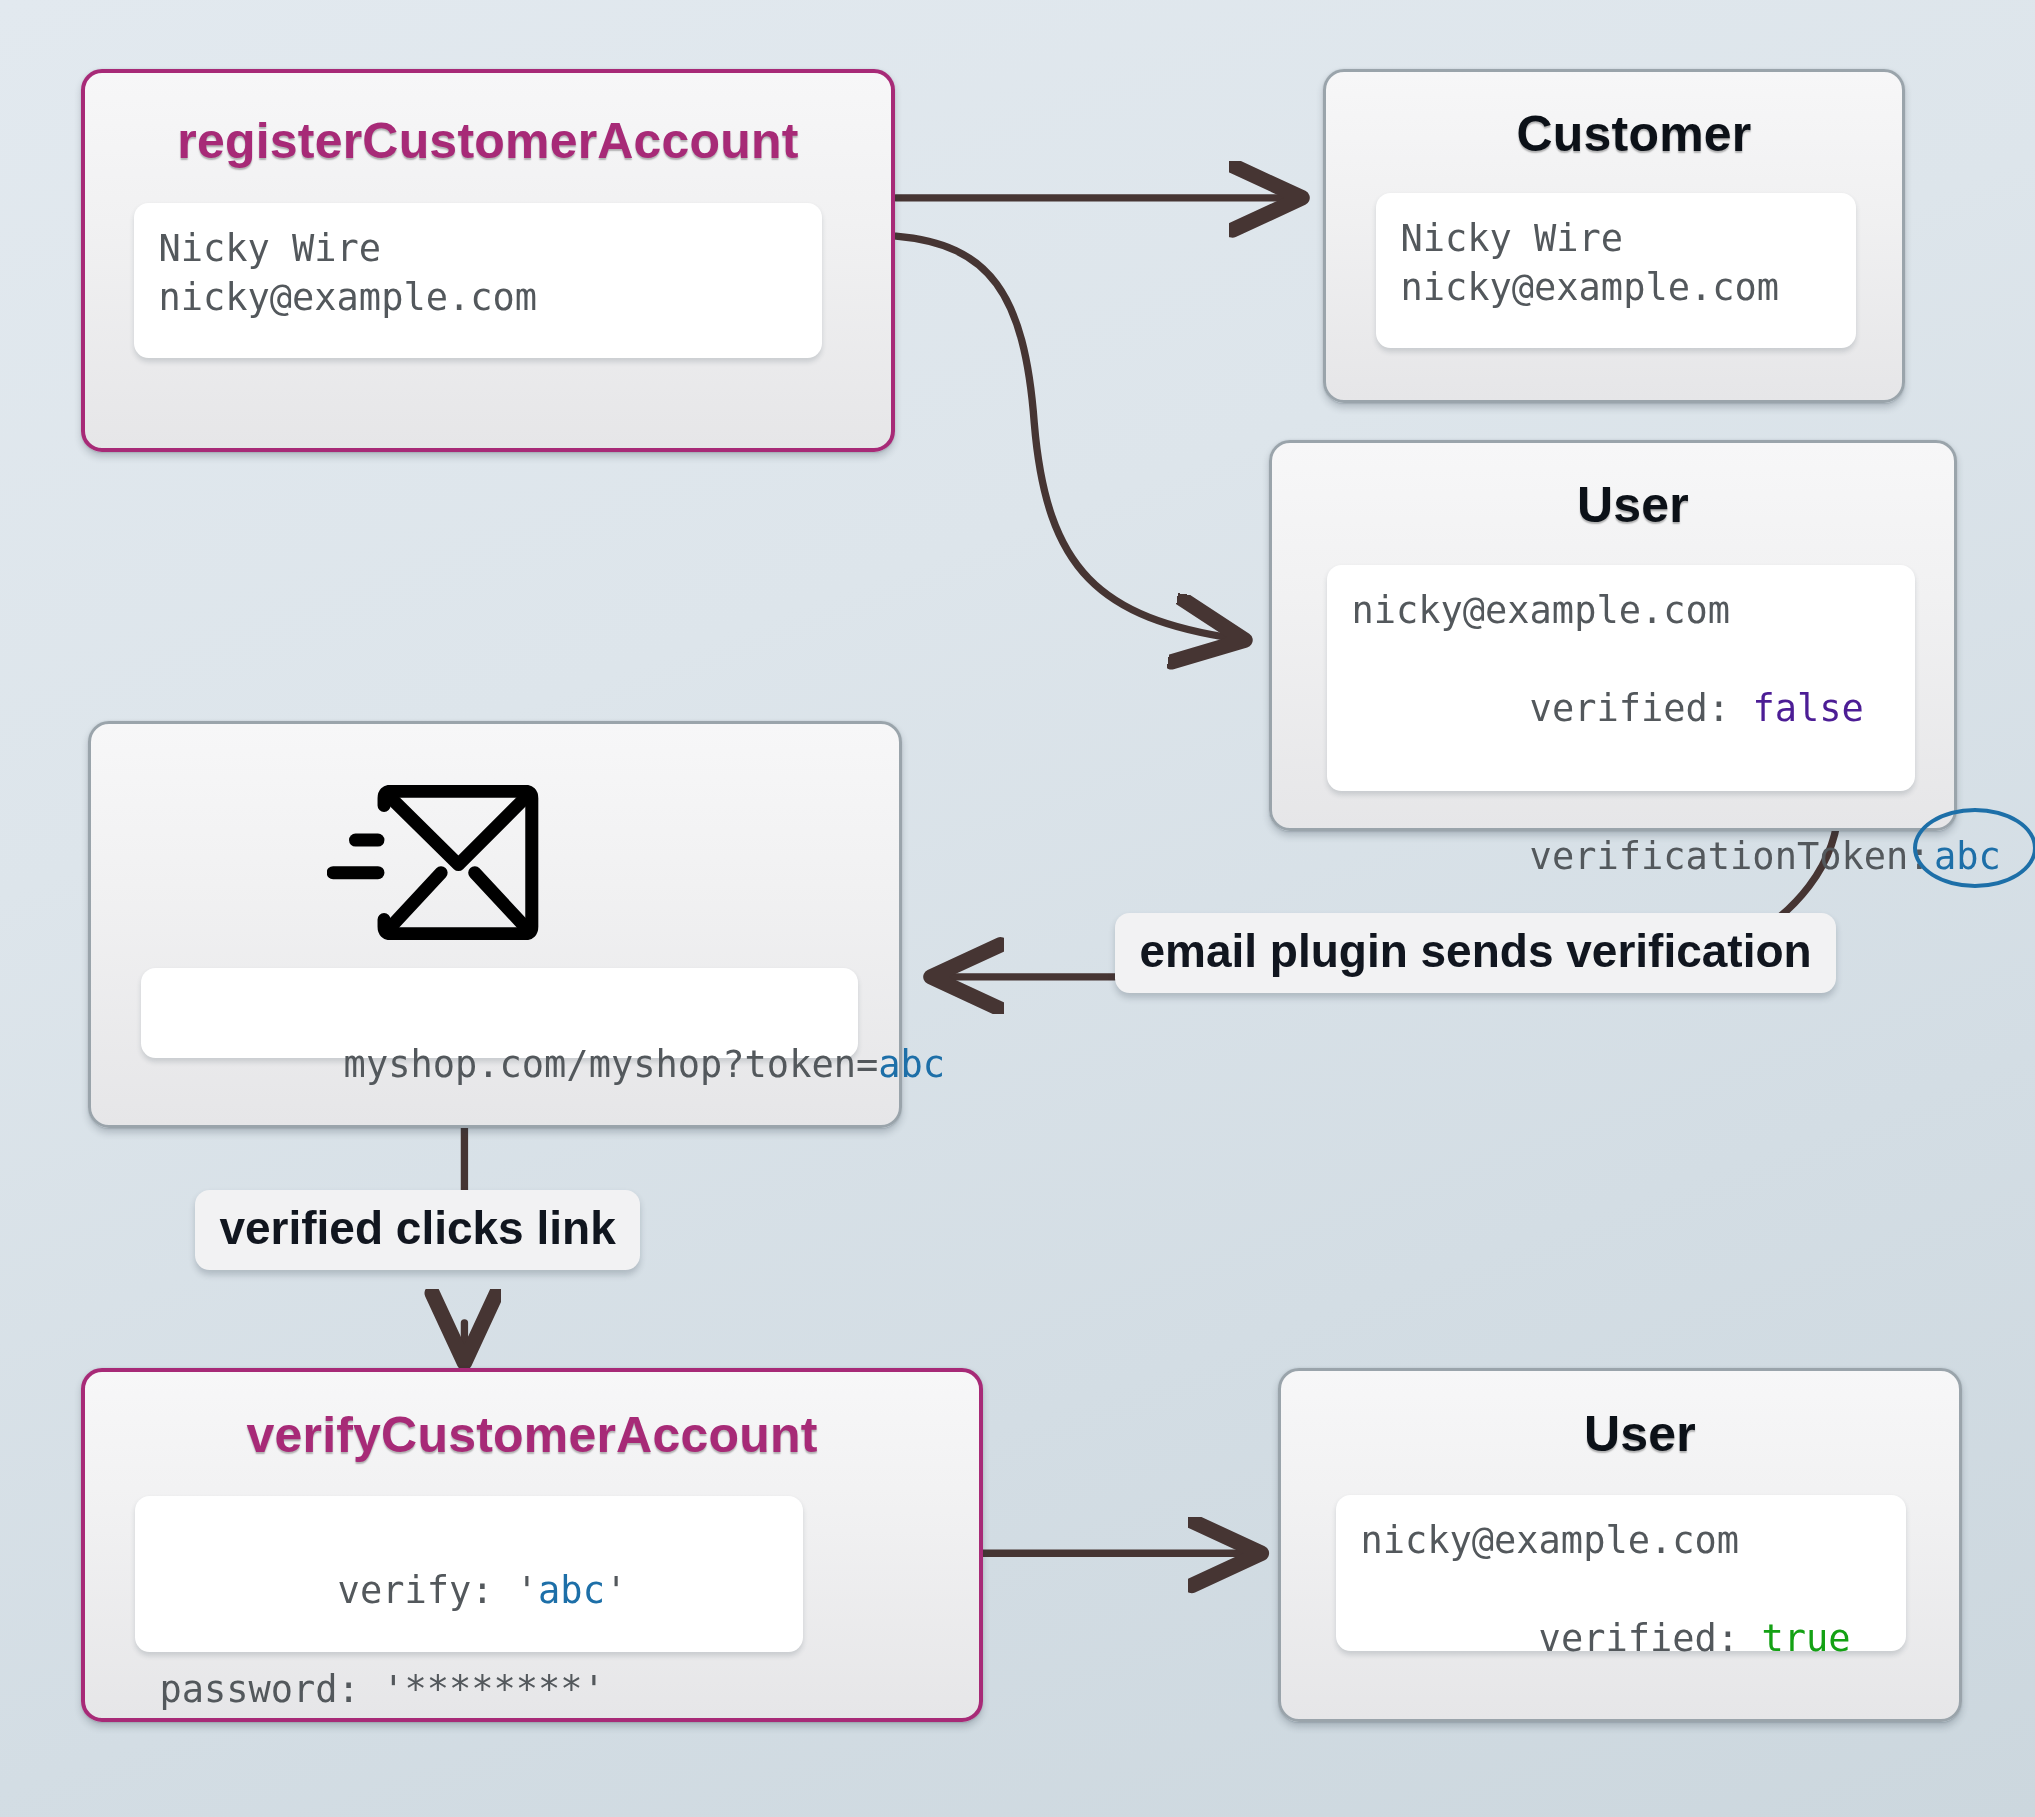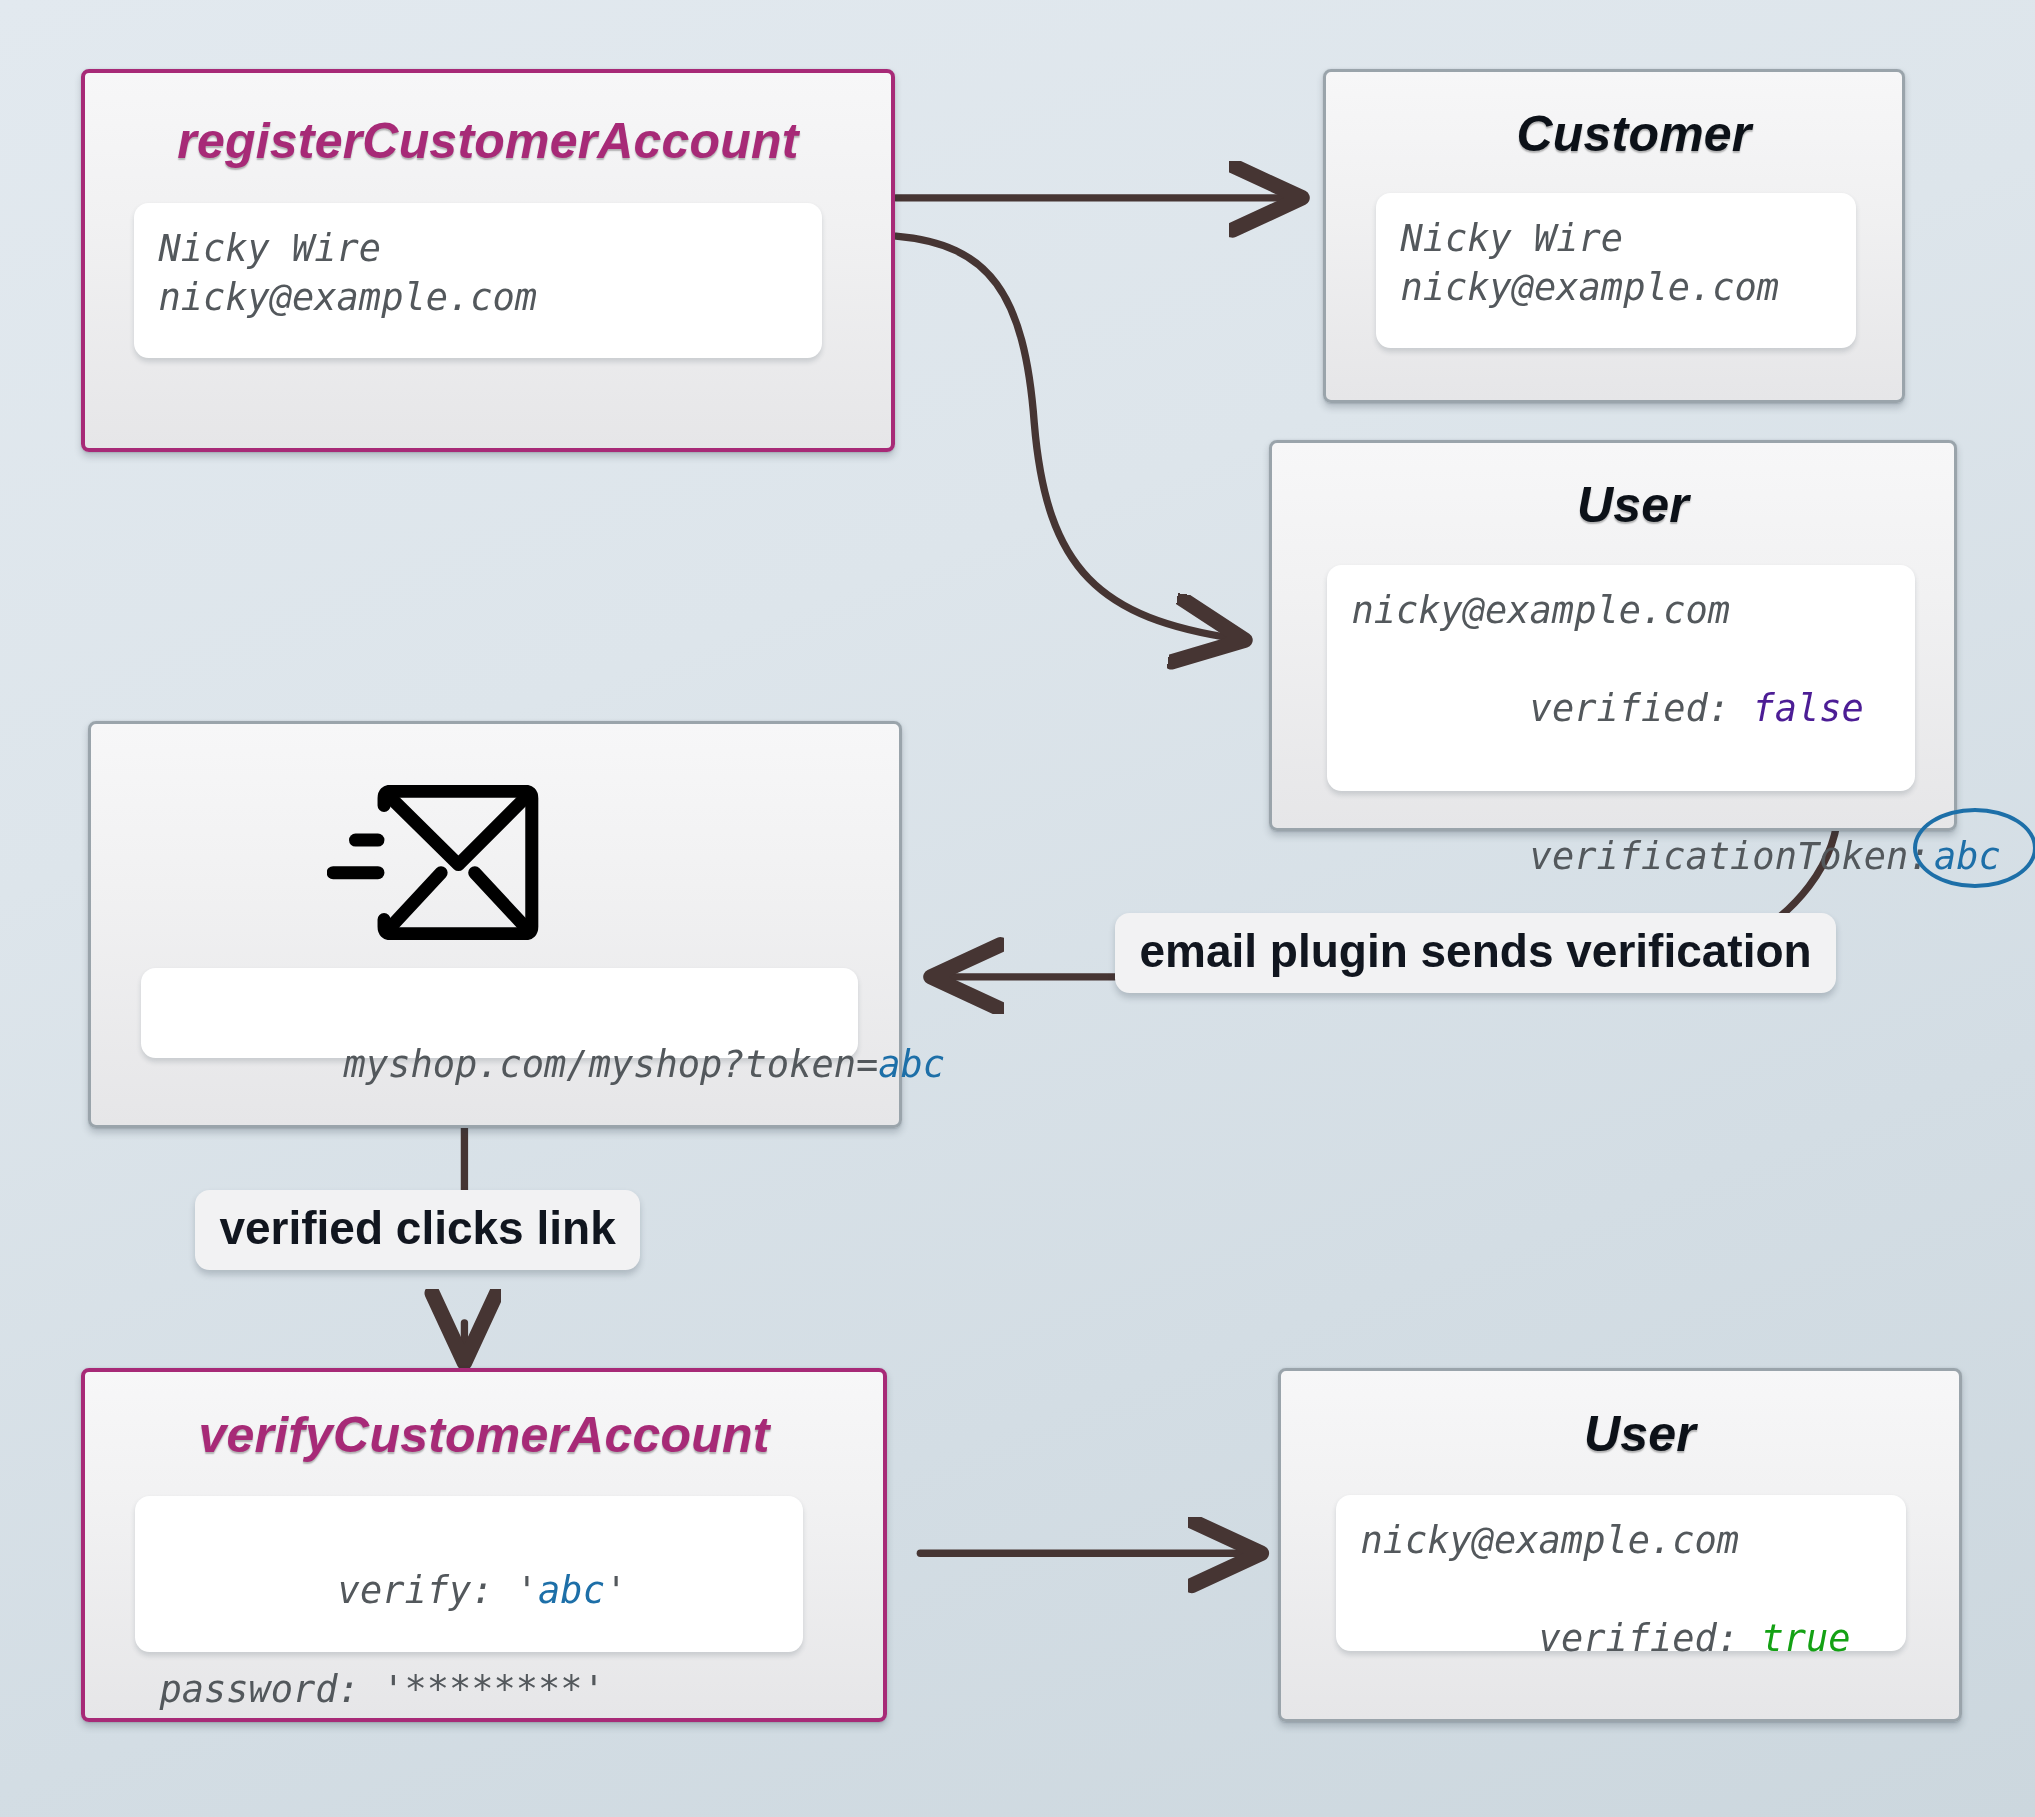--- a/index.html
+++ b/index.html
@@ -15,25 +15,24 @@
     overflow: hidden;
   }
   #stage {
     position: absolute;
     inset: 0;
   }
 
   
   .node {
     position: absolute;
-    border-radius: 8px;
+    border-radius: 21px;
     background: linear-gradient(180deg, #f7f7f8 0%, #f1f1f2 40%, #e6e6e8 100%);
     box-sizing: border-box;
     box-shadow: 0 4.1px 7.3px rgba(40,55,70,.22), 0 0.8px 1.6px rgba(40,55,70,.16);
-    font-style: italic;
   }
   .node.plain {
     border: 3.3px solid #9aa4ab;
     padding-left: 40px;
   }
   .node.accent {
     border: 4.1px solid #a72a77;
   }
 
   .node-title {
@@ -200,21 +199,21 @@
       </svg>
     </div>
 
     <div class="panel" style="left:50px; top:244px; width:717px; height:90px; padding-top:23px;">
       <div class="line">
         <span>myshop.com/myshop?token=</span><span class="val-blue">abc</span>
       </div>
     </div>
   </div>
 
-  <div class="node accent" style="left:81px; top:1368px; width:806px; height:354px;">
+  <div class="node accent" style="left:81px; top:1368px; width:902px; height:354px;">
     <div class="node-title magenta" style="margin-top:34px;">verifyCustomerAccount</div>
     <div class="panel" style="left:50px; top:124px; width:668px; height:156px;">
       <div class="line">
         <span>verify: '</span><span class="val-blue">abc</span><span>'</span>
       </div>
       <div class="line">password: '********'</div>
     </div>
   </div>
 
   <div class="node plain" style="left:1278px; top:1368px; width:684px; height:354px;">

